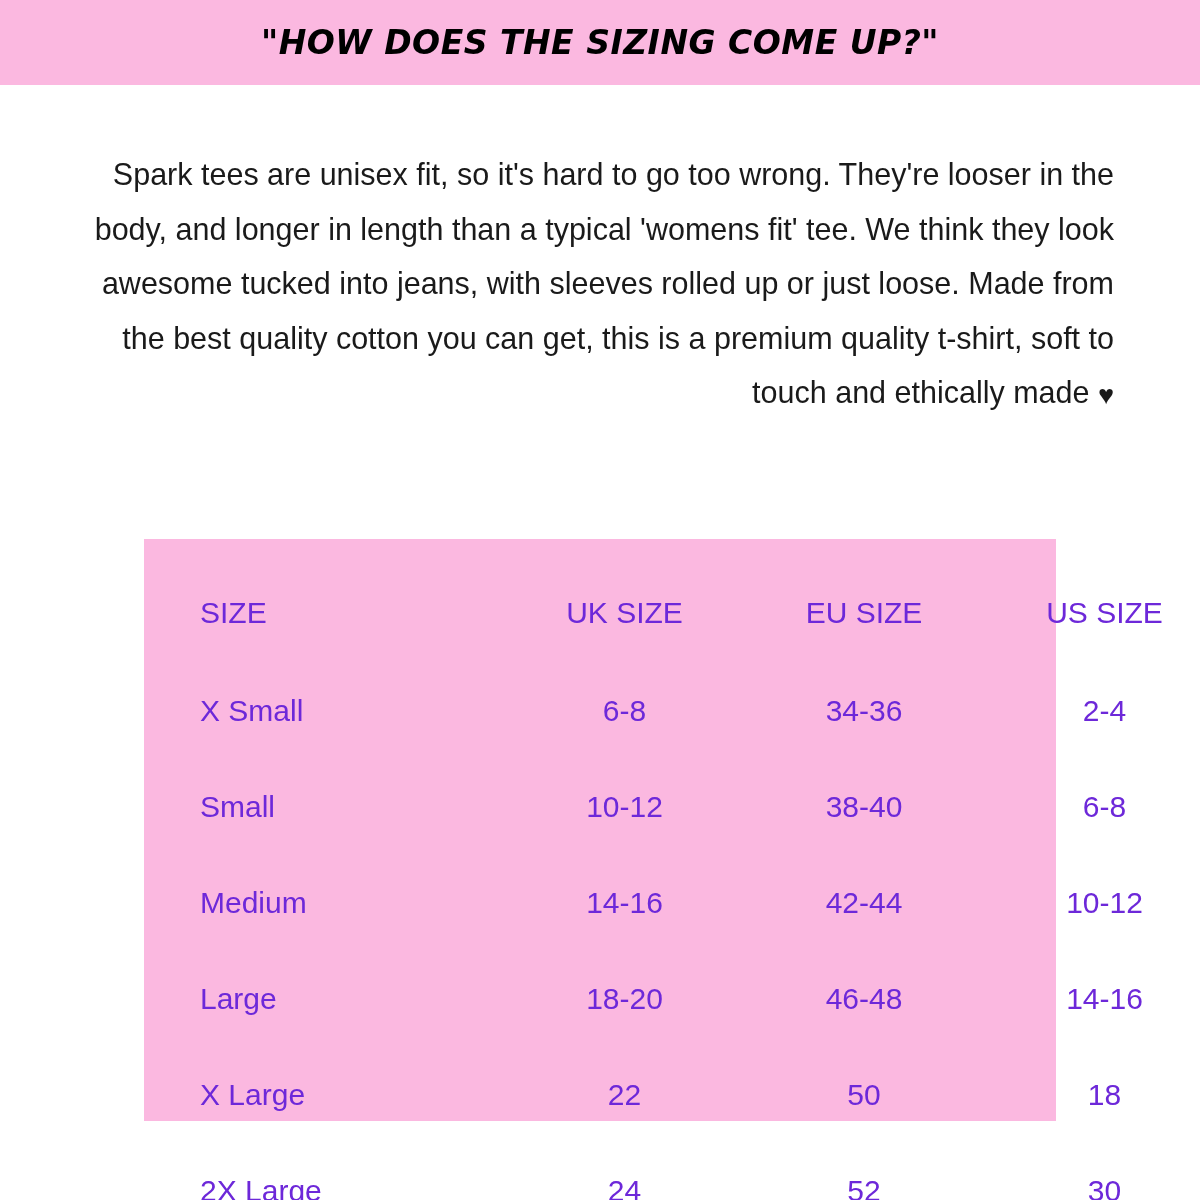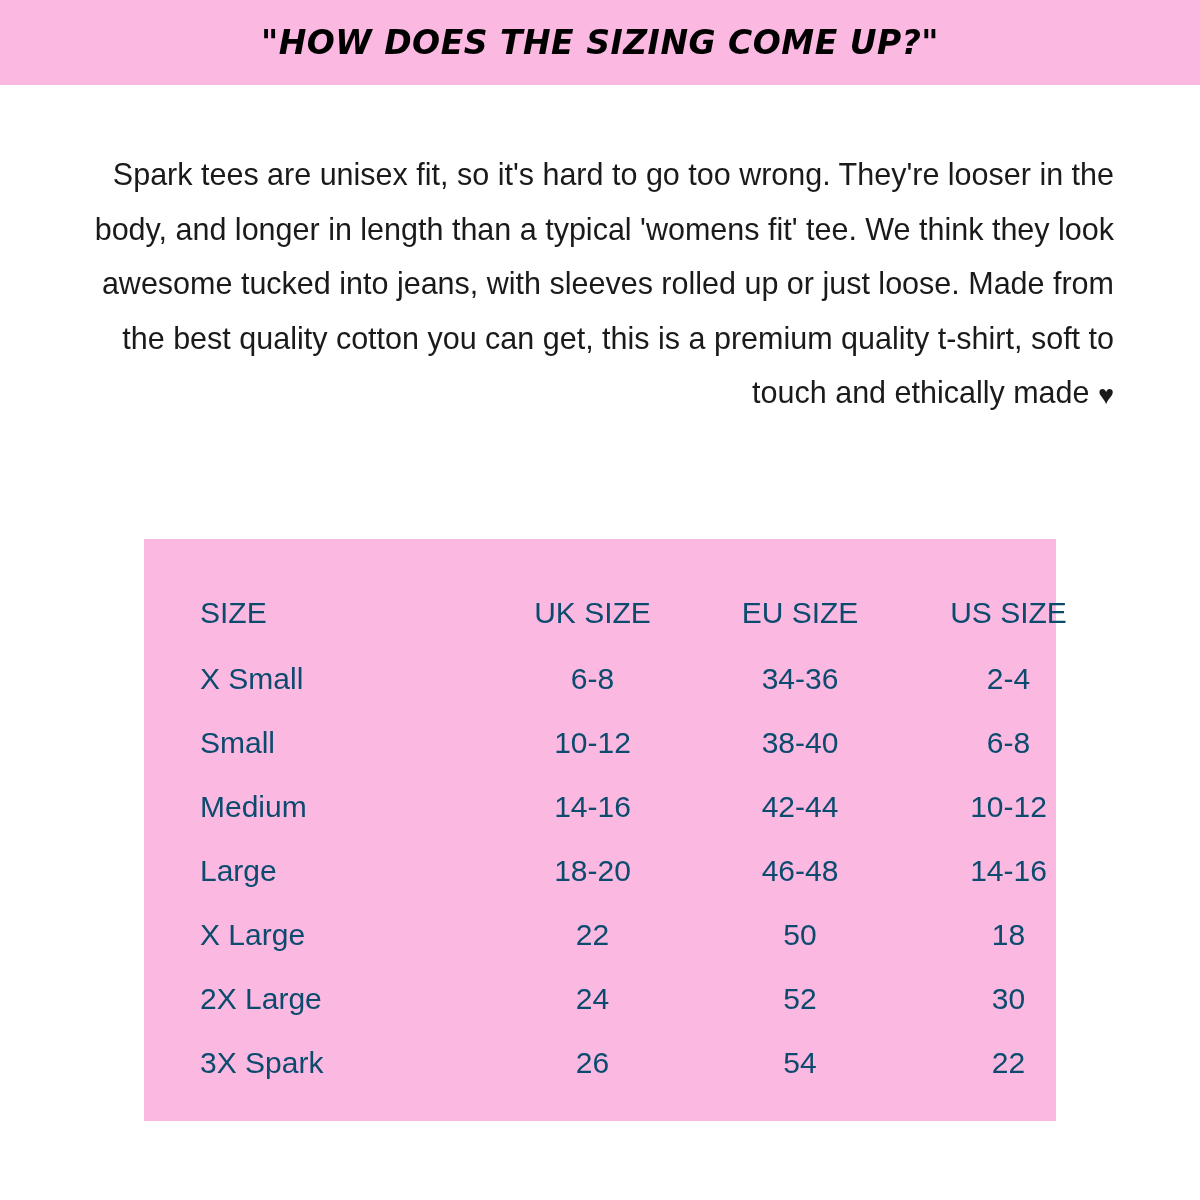--- a/index.html
+++ b/index.html
@@ -63,23 +63,23 @@
   table.size-table {
     width: 100%;
     border-collapse: collapse;
     table-layout: fixed;
   }
   table.size-table th,
   table.size-table td {
     font-family: "Liberation Sans", sans-serif;
     font-size: 30px;
     font-weight: 400;
-    color: #0c4a6e;
+    color: #6d28d9;
     text-align: center;
-    padding: 0;
+    padding: 16px;
     height: 64px;
     vertical-align: middle;
   }
   table.size-table thead th {
     padding-top: 40px;
     height: 68px;
   }
   table.size-table th.col-size,
   table.size-table td.col-size {
     text-align: left;

